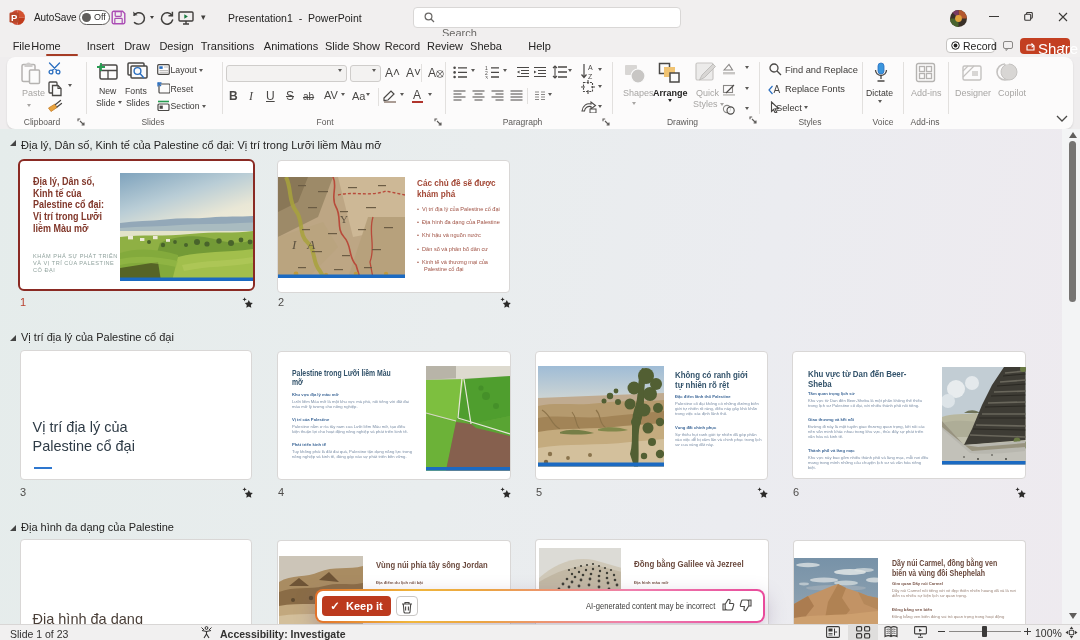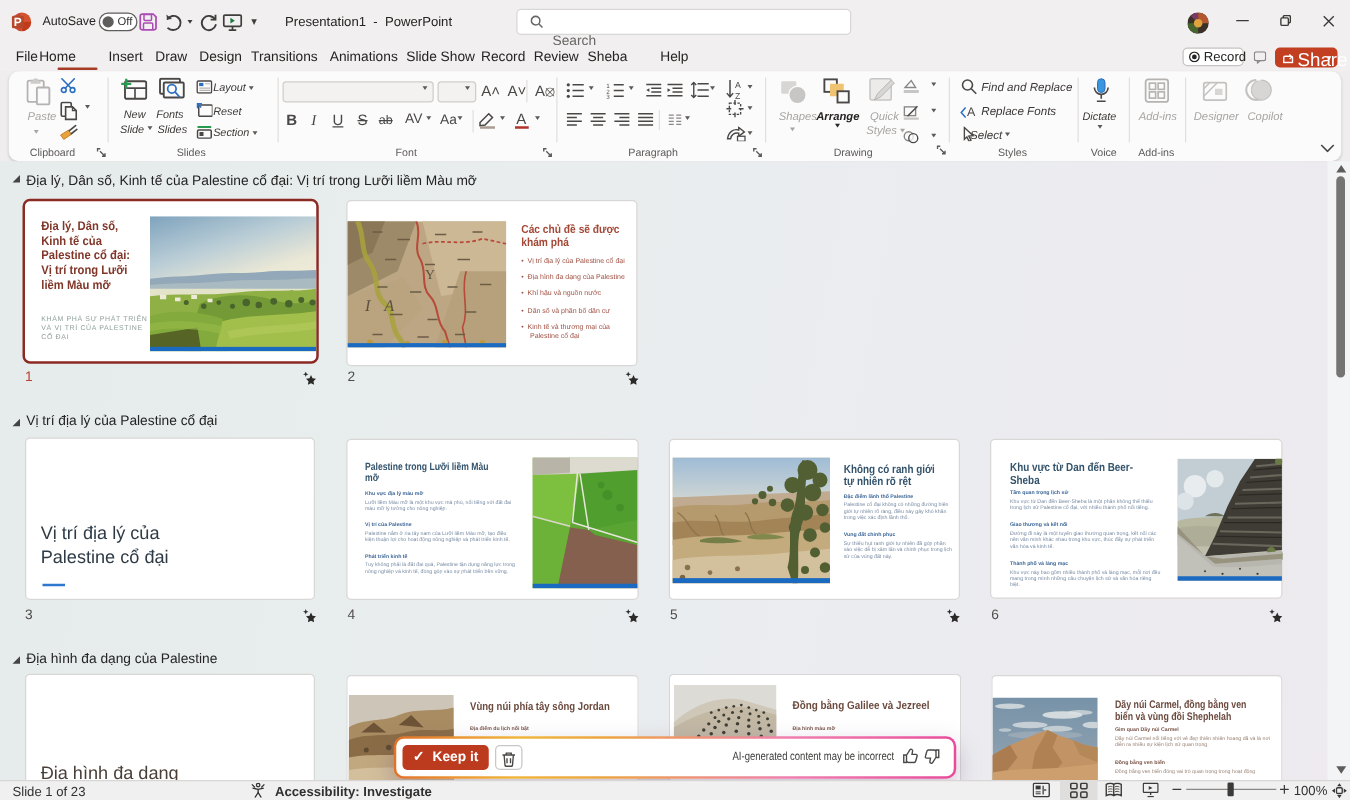--- a/index.html
+++ b/index.html
@@ -7,21 +7,21 @@
   .abs { position:absolute; }
   
   #titlebar { left:0; top:0; width:1080px; height:36px; background:#f1efef; }
   #tabrow { left:0; top:36px; width:1080px; height:21px; background:#f1efef; }
   .tab { position:absolute; top:39.5px; font-size:11px; color:#252423; transform:translateX(-50%); }
   
   #ribbon { left:7px; top:57px; width:1066px; height:72px; background:#fcfbfb; border-radius:8px; box-shadow:0 1px 2px rgba(0,0,0,.12); }
   .glabel { position:absolute; top:117px; font-size:8.5px; color:#5c5a58; text-align:center; }
   .gdiv { position:absolute; top:62px; width:1px; height:52px; background:#e2e0de; }
   .ic { color:#4a4846; }
-  .rtext { position:absolute; font-size:8.7px; color:#3b3937;font-style:italic; }
+  .rtext { position:absolute; font-size:8.7px; color:#3b3937; }
   .gray { color:#a7a5a3; }
   .chev { display:inline-block; width:0; height:0; border-left:2.6px solid transparent; border-right:2.6px solid transparent; border-top:3.4px solid #5c5a58; vertical-align:1.5px; }
   
   #content { left:0; top:129px; width:1080px; height:495px;
      background:linear-gradient(100deg,#e5eceb 0%,#e9edee 42%,#ebecf0 68%,#eeeaef 100%); }
   .sechdr { position:absolute; font-size:11px; color:#252423; }
   .slide { position:absolute; width:233px; height:131px; background:#fff; border:1px solid #d9d7d6; border-radius:4px; }
   .snum { position:absolute; font-size:11px; color:#4f4d4b; }
   .star { position:absolute; font-size:9px; color:#252423; }
   

